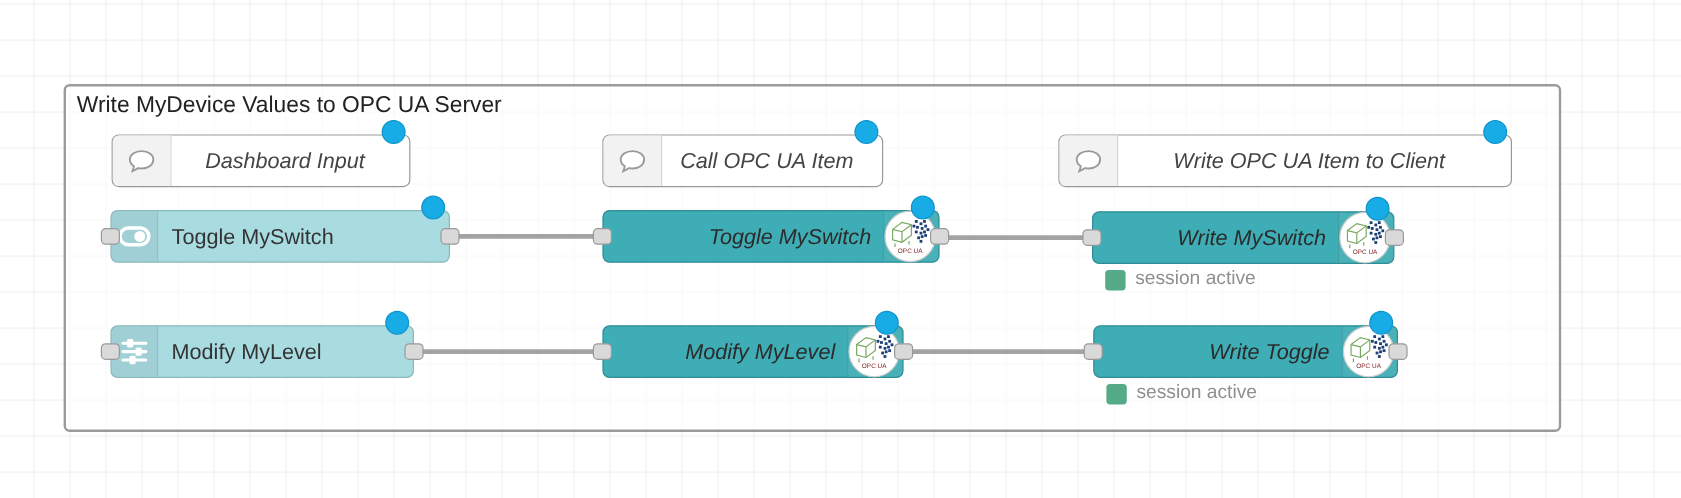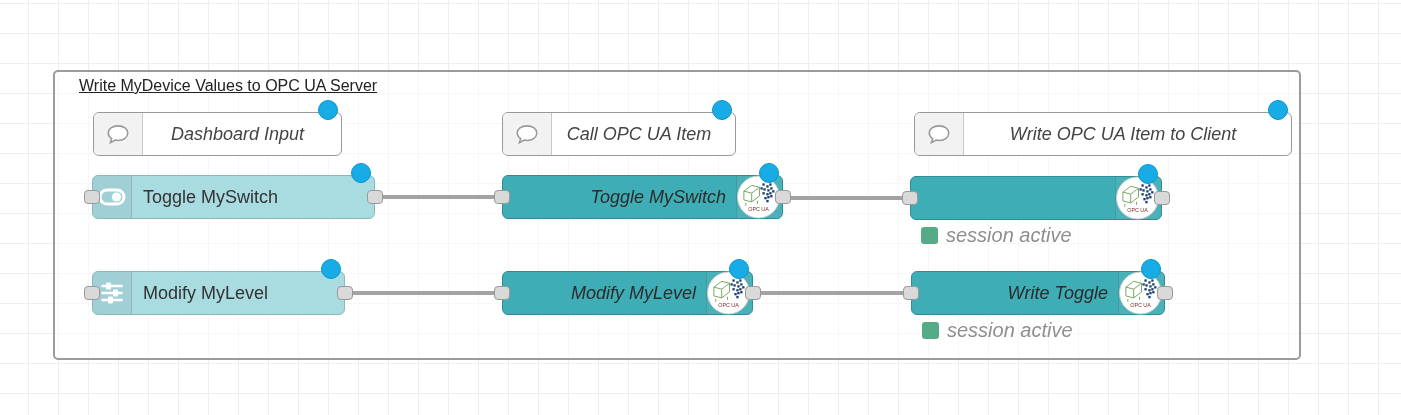--- a/index.html
+++ b/index.html
@@ -18,22 +18,22 @@
   }
 
   .group {
     position: absolute;
     border: 2px solid var(--group-border, #9b9b9b);
     border-radius: 5px;
     background: rgba(255,255,255,0.55);
     z-index: 0;
   }
   .group-label {
-    position: absolute; left: 24px; top: 5px;
-    font-size: 16px; color: #222; white-space: nowrap; text-decoration: underline;
+    position: absolute; left: 9px; top: 5px;
+    font-size: 19px; color: #222; white-space: nowrap;
   }
 
   .wire {
     position: absolute; height: 4px;
     background: var(--wire, #a3a3a3);
     border-radius: 2px; z-index: 1;
   }
 
   .nodebox {
     position: absolute; box-sizing: border-box;
@@ -105,21 +105,21 @@
   }
 
   .status {
     position:absolute; top:calc(100% + 5px); left:10px;
     display:flex; align-items:center; gap:8px; white-space:nowrap;
   }
   .status-dot {
     width:17px; height:17px; border-radius:3px;
     background: var(--status-green,#55aa88);
   }
-  .status-text { font-size:20px; color: var(--status-text,#8f8f8f); font-style: italic; }
+  .status-text { font-size:16px; color: var(--status-text,#8f8f8f); }
 </style>
 </head>
 <body>
 
 <div class="canvas">
 
   <div class="group" style="left:53px; top:70px; width:1244px; height:286px;">
     <div class="group-label">Write MyDevice Values to OPC UA Server</div>
   </div>
 
@@ -141,21 +141,21 @@
   <div class="nodebox node-comment" style="left:502px; top:112px; width:234px; height:44px;">
     <div class="comment-icon-box">
       <svg width="26" height="26" viewBox="0 0 24 24">
         <path fill="#fff" stroke="#999" stroke-width="1.4" d="M12 4.5 C6.8 4.5 3 7.4 3 11 c0 2.1 1.2 4 3.2 5.2 L5 20 l4.4 -2.4 c0.8 0.2 1.7 0.3 2.6 0.3 5.2 0 9 -2.9 9 -6.9 C21 7.4 17.2 4.5 12 4.5 z"></path>
       </svg>
     </div>
     <div class="label-comment">Call OPC UA Item</div>
     <div class="changed-dot"></div>
   </div>
 
-  <div class="nodebox node-comment" style="left:882px; top:112px; width:378px; height:44px;margin-left:32px;">
+  <div class="nodebox node-comment" style="left:882px; top:112px; width:378px; height:44px;">
     <div class="comment-icon-box">
       <svg width="26" height="26" viewBox="0 0 24 24">
         <path fill="#fff" stroke="#999" stroke-width="1.4" d="M12 4.5 C6.8 4.5 3 7.4 3 11 c0 2.1 1.2 4 3.2 5.2 L5 20 l4.4 -2.4 c0.8 0.2 1.7 0.3 2.6 0.3 5.2 0 9 -2.9 9 -6.9 C21 7.4 17.2 4.5 12 4.5 z"></path>
       </svg>
     </div>
     <div class="label-comment">Write OPC UA Item to Client</div>
     <div class="changed-dot"></div>
   </div>
 
   <div class="nodebox node-light" style="left:92px; top:175px; width:283px; height:44px;">
@@ -201,20 +201,21 @@
           <text x="20" y="34" font-size="5.5" fill="#7d1f1f" text-anchor="middle" font-family="Liberation Sans, sans-serif">OPC UA</text>
         </svg>
       </div>
     </div>
     <div class="port in"></div>
     <div class="port out"></div>
     <div class="changed-dot"></div>
   </div>
 
   <div class="nodebox node-dark" style="left:910px; top:176px; width:252px; height:44px;">
+    <div class="label-right">Write MySwitch</div>
     <div class="icon-right">
       <div class="opc-circle">
         <svg width="39" height="39" viewBox="0 0 40 40">
           <g stroke="#76a85e" stroke-width="1" fill="none">
             <path d="M5 14 l8 -6 8 2 v9 l-8 6 -8 -2 z"></path>
             <path d="M5 14 l8 2 8 -6 M13 16 v9"></path>
             <path d="M7 26 v3 M19 24 v3"></path>
           </g>
           <g fill="#1c3f77">
             <rect x="24" y="6" width="2.4" height="2.4"></rect>

